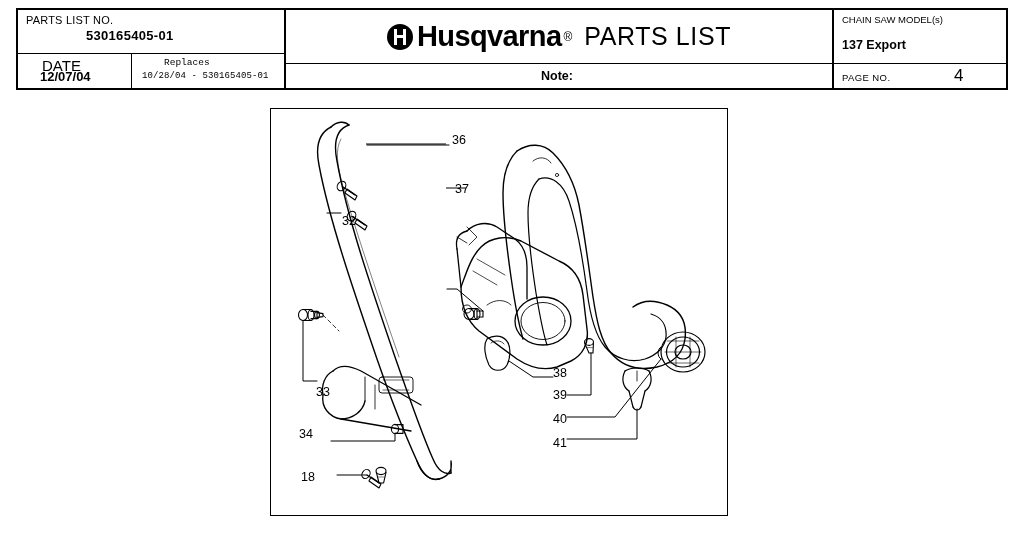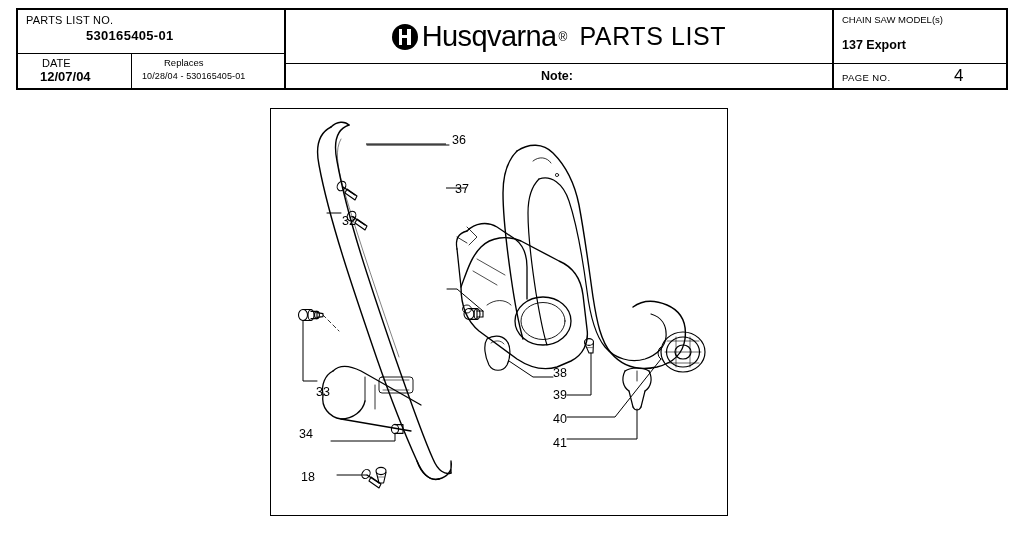--- a/index.html
+++ b/index.html
@@ -62,32 +62,33 @@
   .cell-date {
     width: 114px;
     box-sizing: border-box;
     border-right: 1.5px solid #000;
     position: relative;
   }
   .lbl-date {
     position: absolute;
     left: 24px;
     top: 3px;
-    font-size: 11px;
+    font-size: 15px;
   }
   .val-date {
     position: absolute;
     left: 22px;
     top: 15px;
     font-size: 13px;
     font-weight: bold;
   }
   .cell-replaces {
     flex: 1;
     position: relative;
+    font-family: Liberation Mono, monospace;
   }
   .lbl-replaces {
     position: absolute;
     left: 32px;
     top: 3px;
     font-size: 9.5px;
   }
   .val-replaces {
     position: absolute;
     left: 10px;
@@ -146,21 +147,21 @@
   .hbar {
     position: absolute;
     left: 7px;
     top: 11.5px;
     width: 12px;
     height: 3.2px;
     background: #fff;
   }
   .brandname {
     font-size: 29px;
-    font-weight: normal;
+    font-weight: bold;
     letter-spacing: -0.6px;
     line-height: 1;
   }
   .brandreg {
     font-size: 12px;
     vertical-align: super;
     line-height: 1;
     margin-right: 10px;
   }
   .partslist-word {

